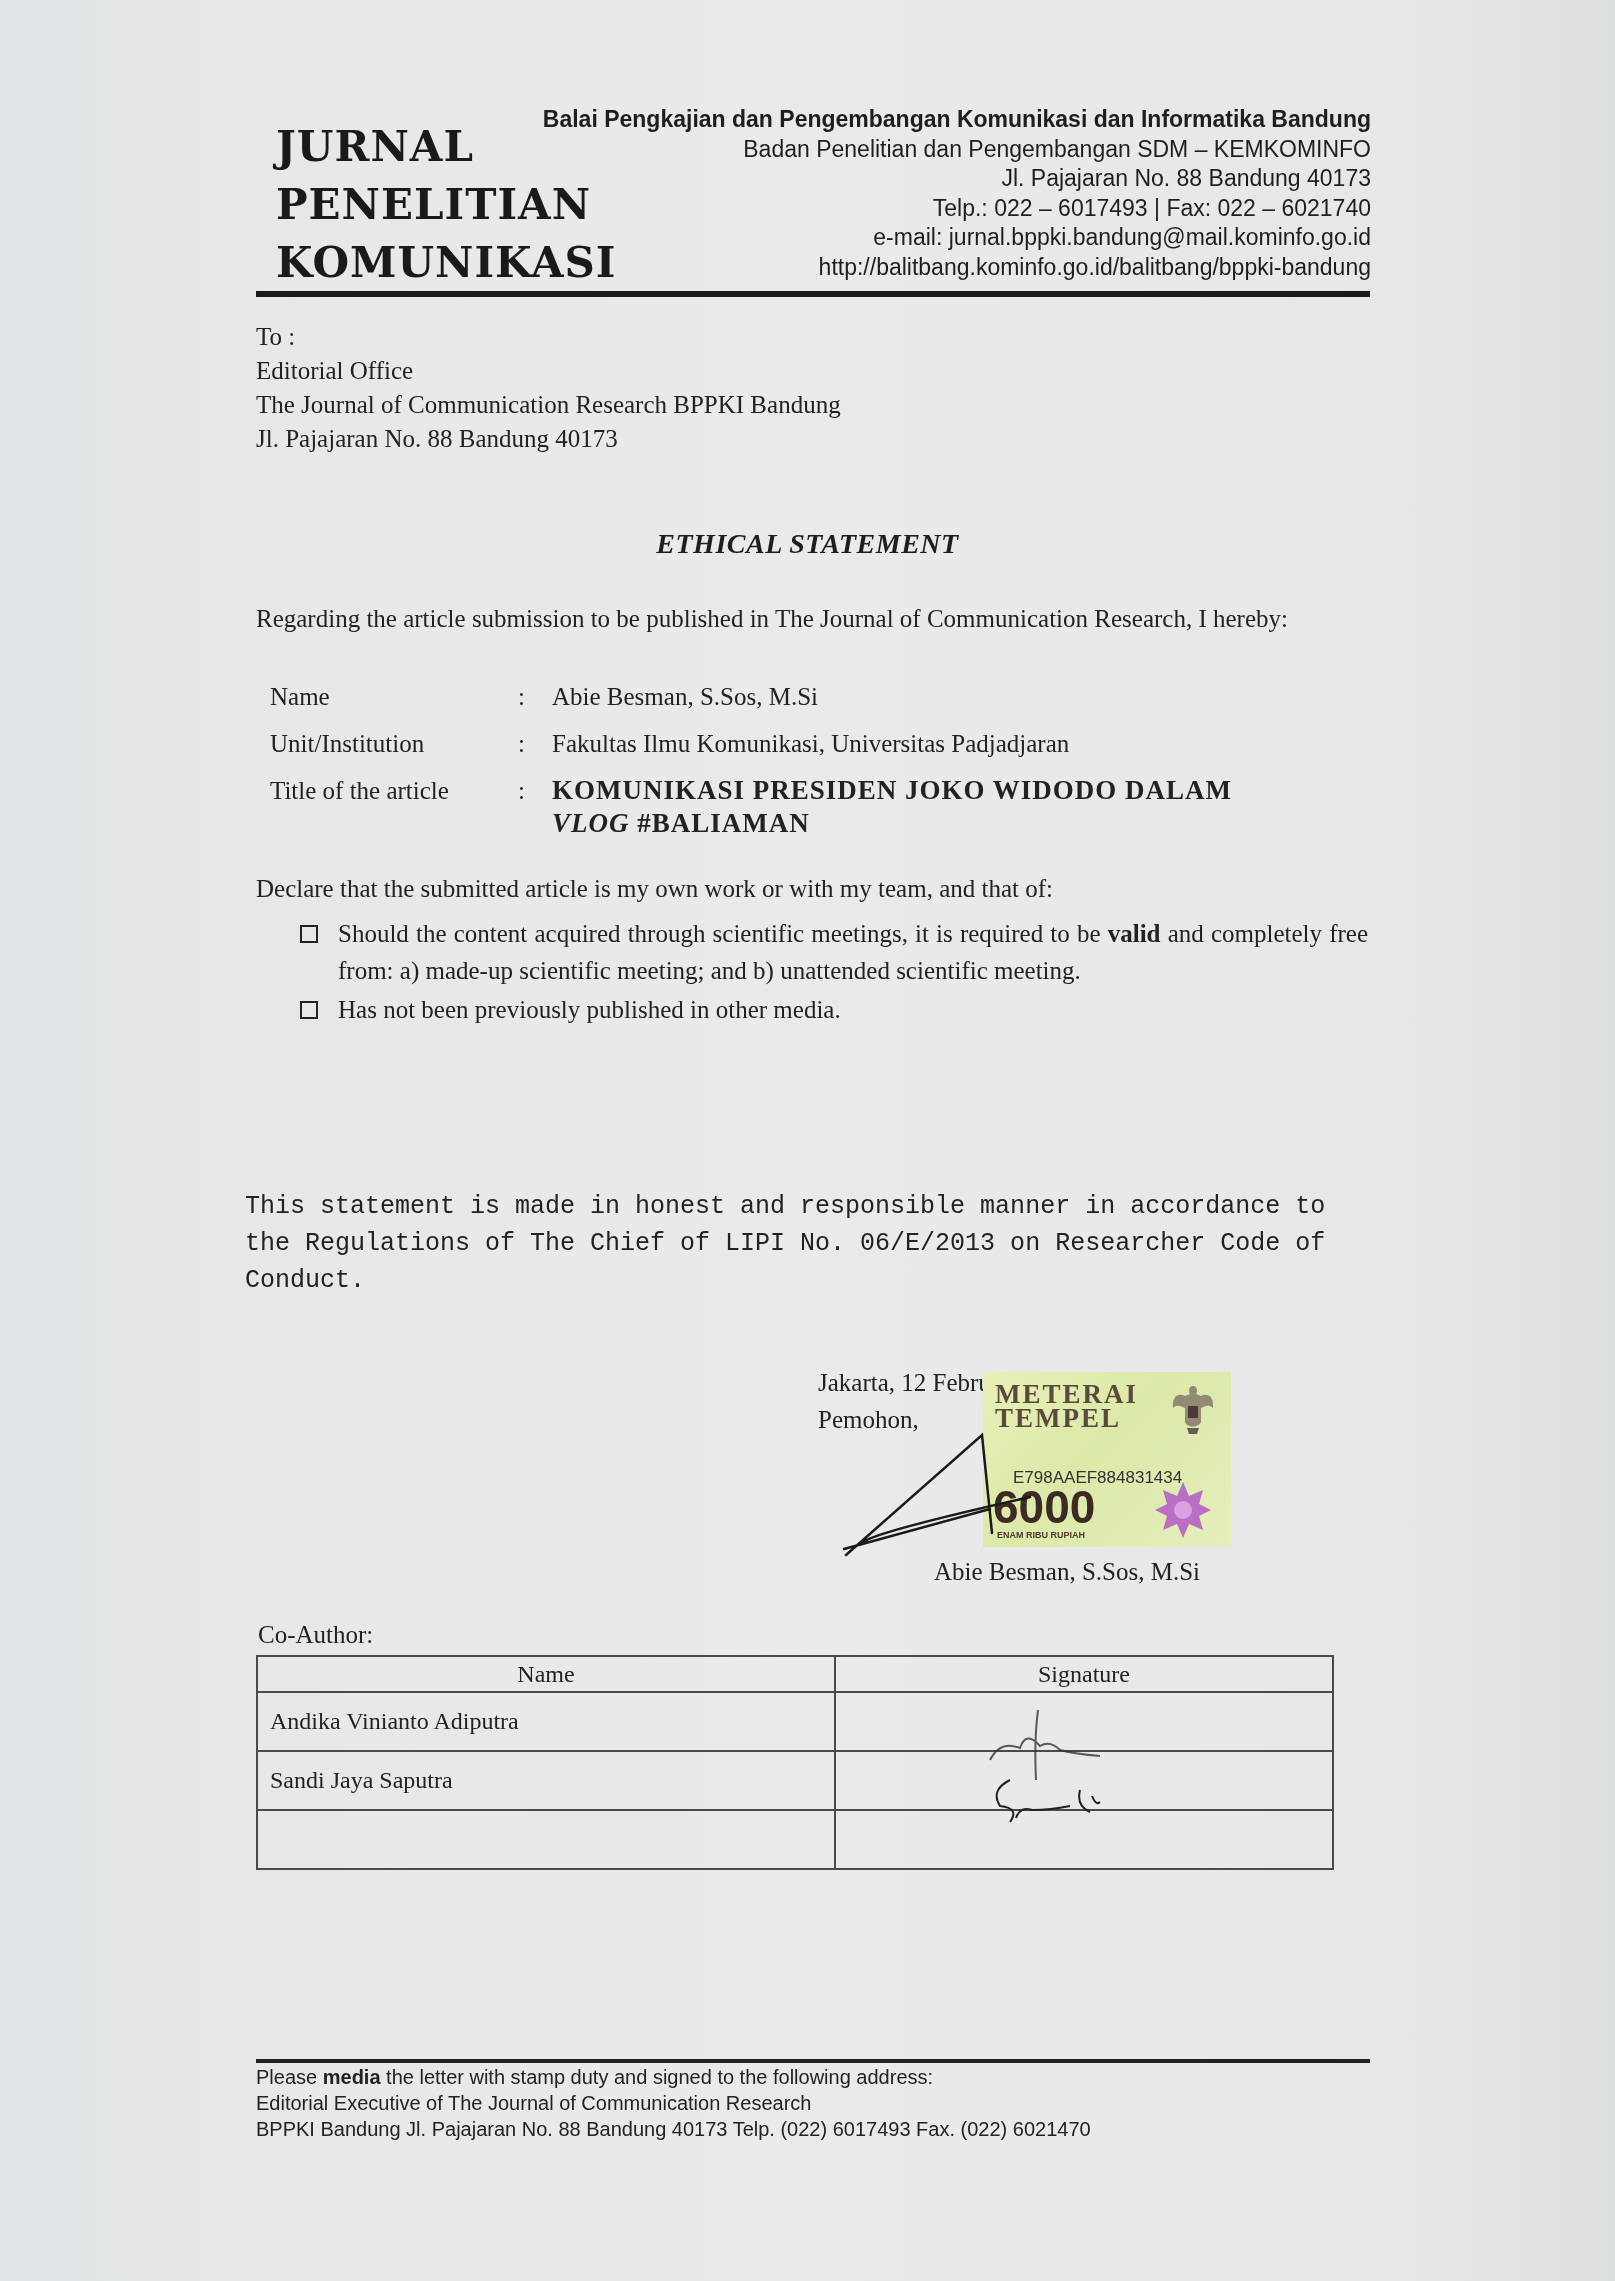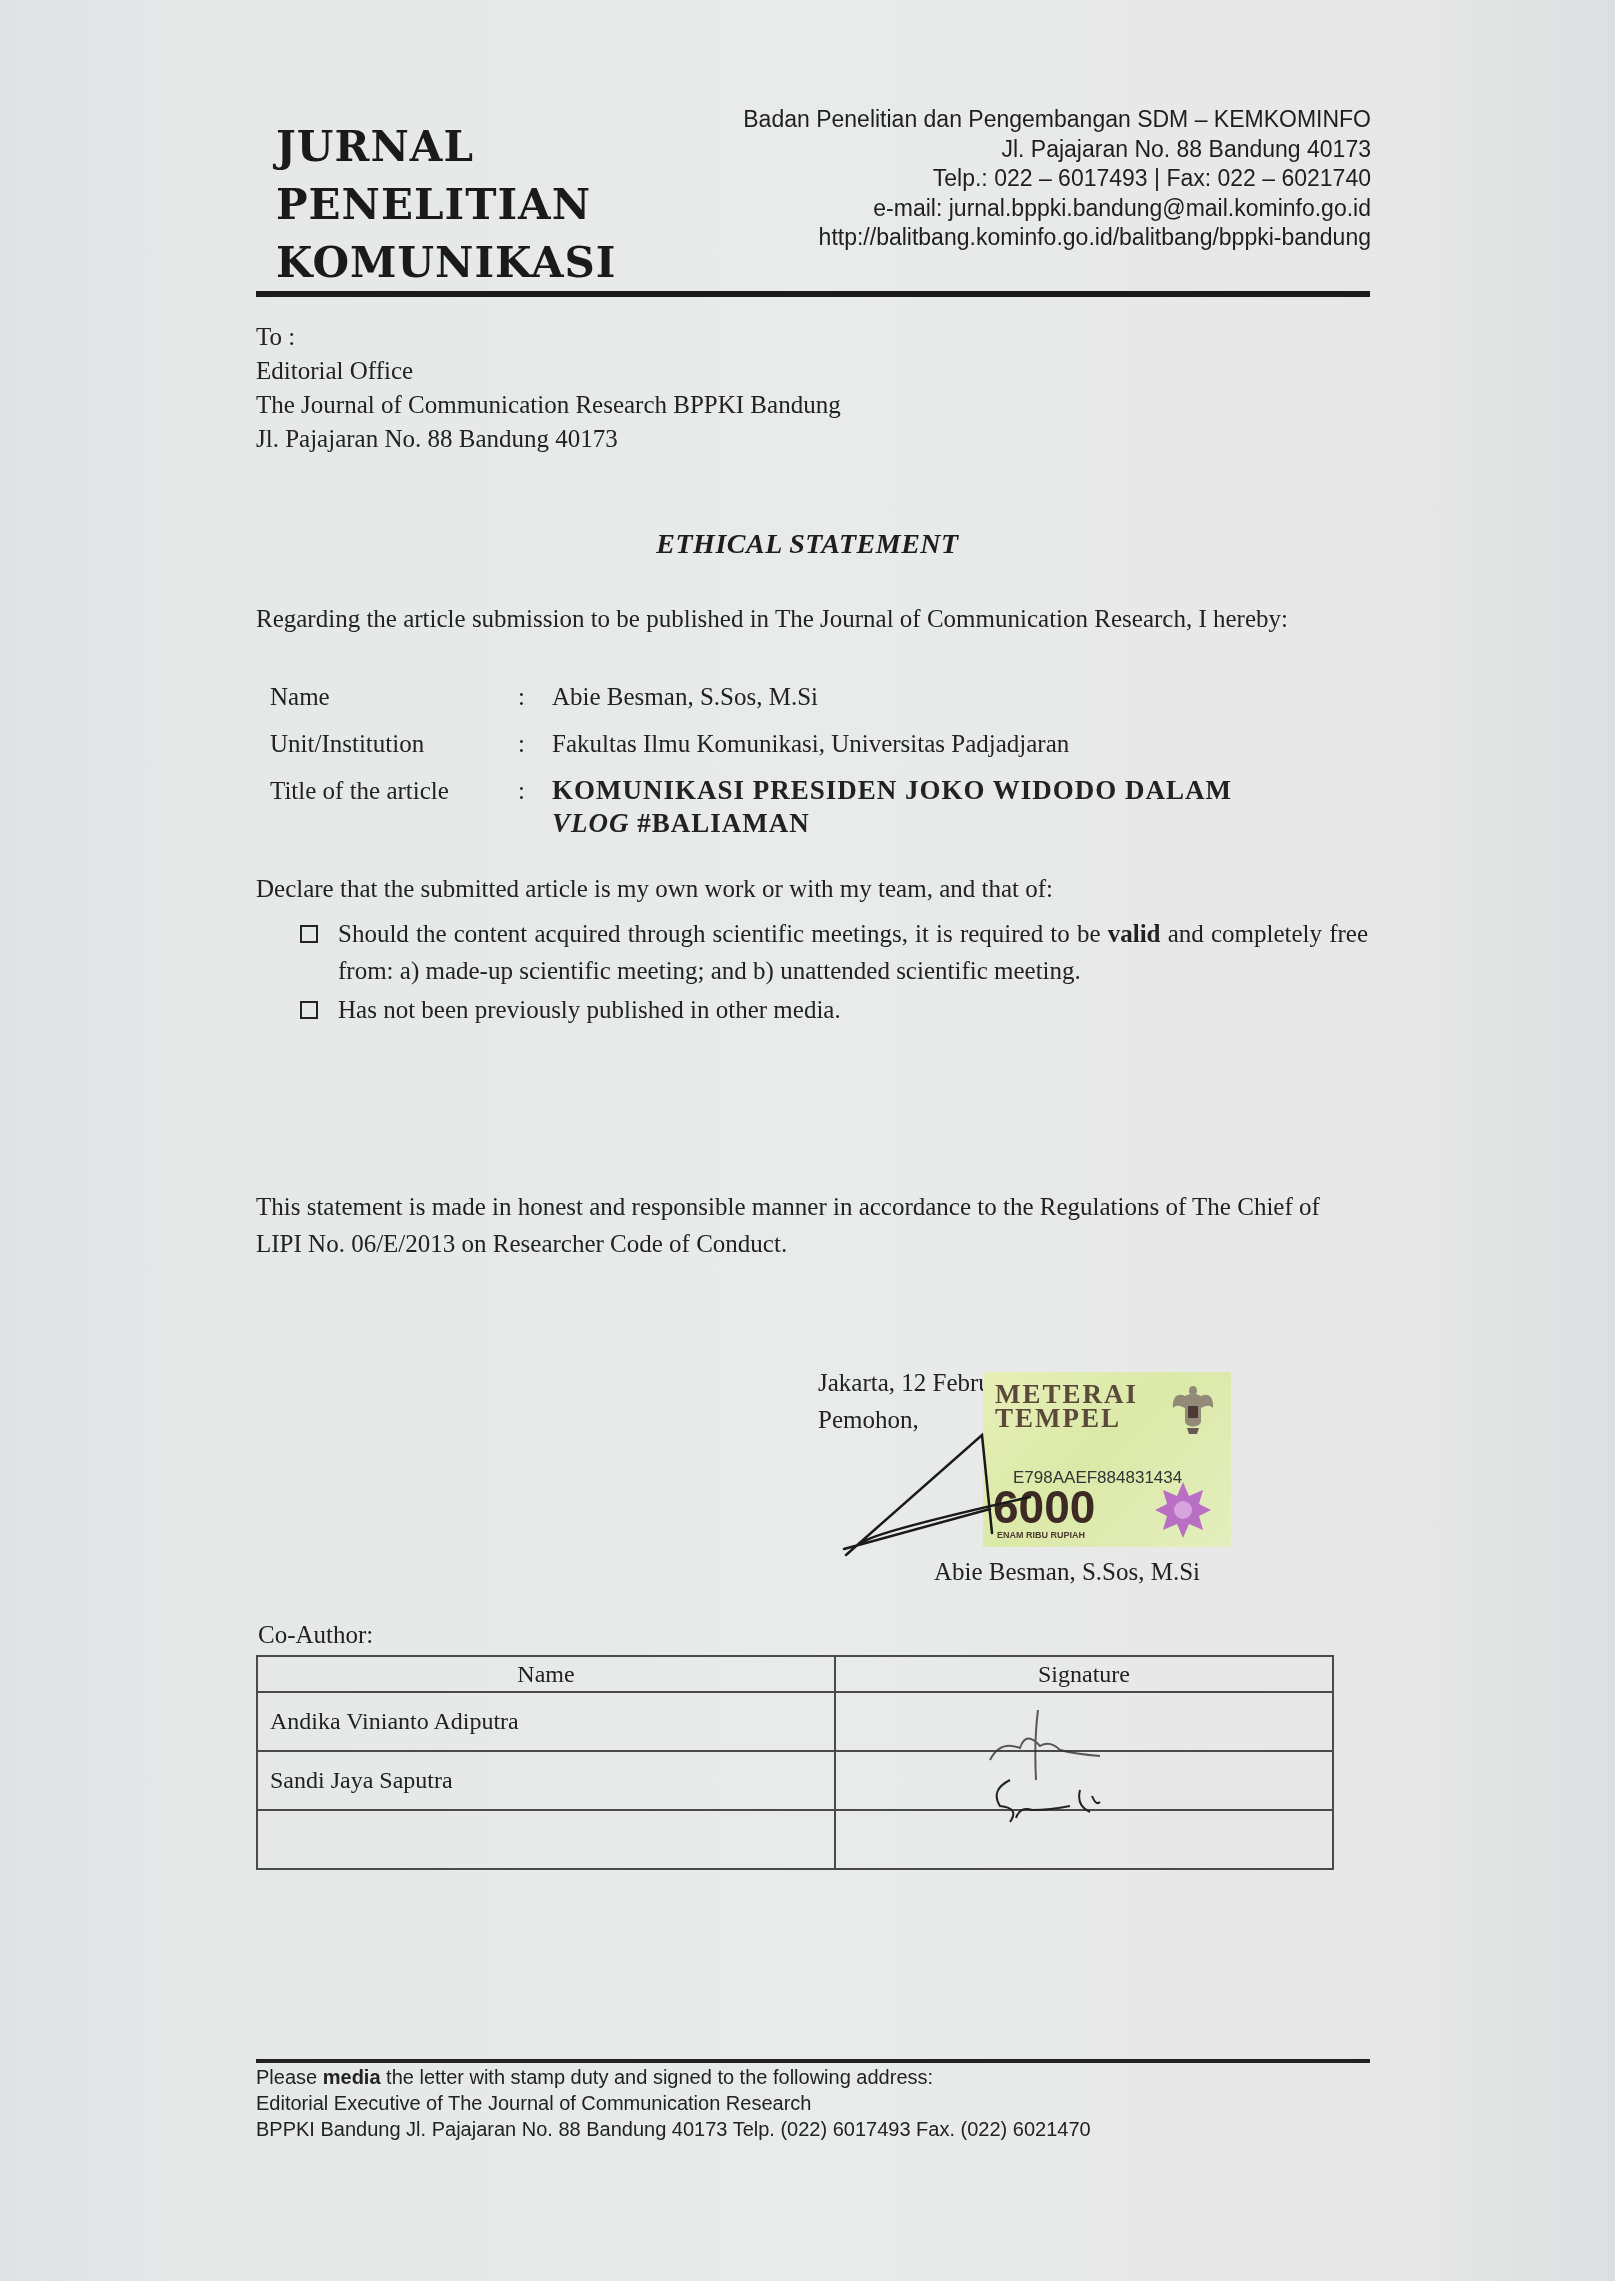--- a/index.html
+++ b/index.html
@@ -40,21 +40,21 @@
     .field-value.article { font-weight: bold; font-size: 27px; letter-spacing: 1px; line-height: 33px; }
     .field-value.article i { font-style: italic; }
 
     .declare { left: 256px; top: 872px; }
     .checklist { left: 300px; top: 915px; width: 1068px; }
     .check-item { display: flex; margin-bottom: 2px; }
     .check-box {
       width: 14px; height: 14px; border: 2px solid #222; margin-top: 10px; margin-right: 20px; flex: none;
     }
     .check-text { flex: 1; text-align: justify; line-height: 37px; }
-    .closing { left: 256px; top: 1188px; width: 1112px; line-height: 37px; }
+    .closing { left: 245px; top: 1188px; width: 1112px; line-height: 37px; font-family: Liberation Mono, monospace; }
 
     .sig-block { left: 818px; top: 1364px; line-height: 37px; }
     .signer { left: 934px; top: 1555px; }
 
     
     .stamp {
       left: 983px; top: 1372px; width: 248px; height: 175px;
       background: linear-gradient(135deg, #e8efb8 0%, #dbe9a8 45%, #e4eebd 100%);
       font-family: "Liberation Sans", sans-serif; color: #4b3a2e;
     }
@@ -85,20 +85,21 @@
   </style>
 </head>
 <body>
 
 <div class="abs journal-name">
   <div>JURNAL</div>
   <div>PENELITIAN</div>
   <div>KOMUNIKASI</div>
 </div>
 <div class="abs inst">
+  <div class="first">Balai Pengkajian dan Pengembangan Komunikasi dan Informatika Bandung</div>
   <div>Badan Penelitian dan Pengembangan SDM – KEMKOMINFO</div>
   <div>Jl. Pajajaran No. 88 Bandung 40173</div>
   <div>Telp.: 022 – 6017493 | Fax: 022 – 6021740</div>
   <div>e-mail: jurnal.bppki.bandung@mail.kominfo.go.id</div>
   <div>http://balitbang.kominfo.go.id/balitbang/bppki-bandung</div>
 </div>
 <div class="abs head-rule"></div>
 
 <div class="abs serif addr">
   <div>To :</div>

